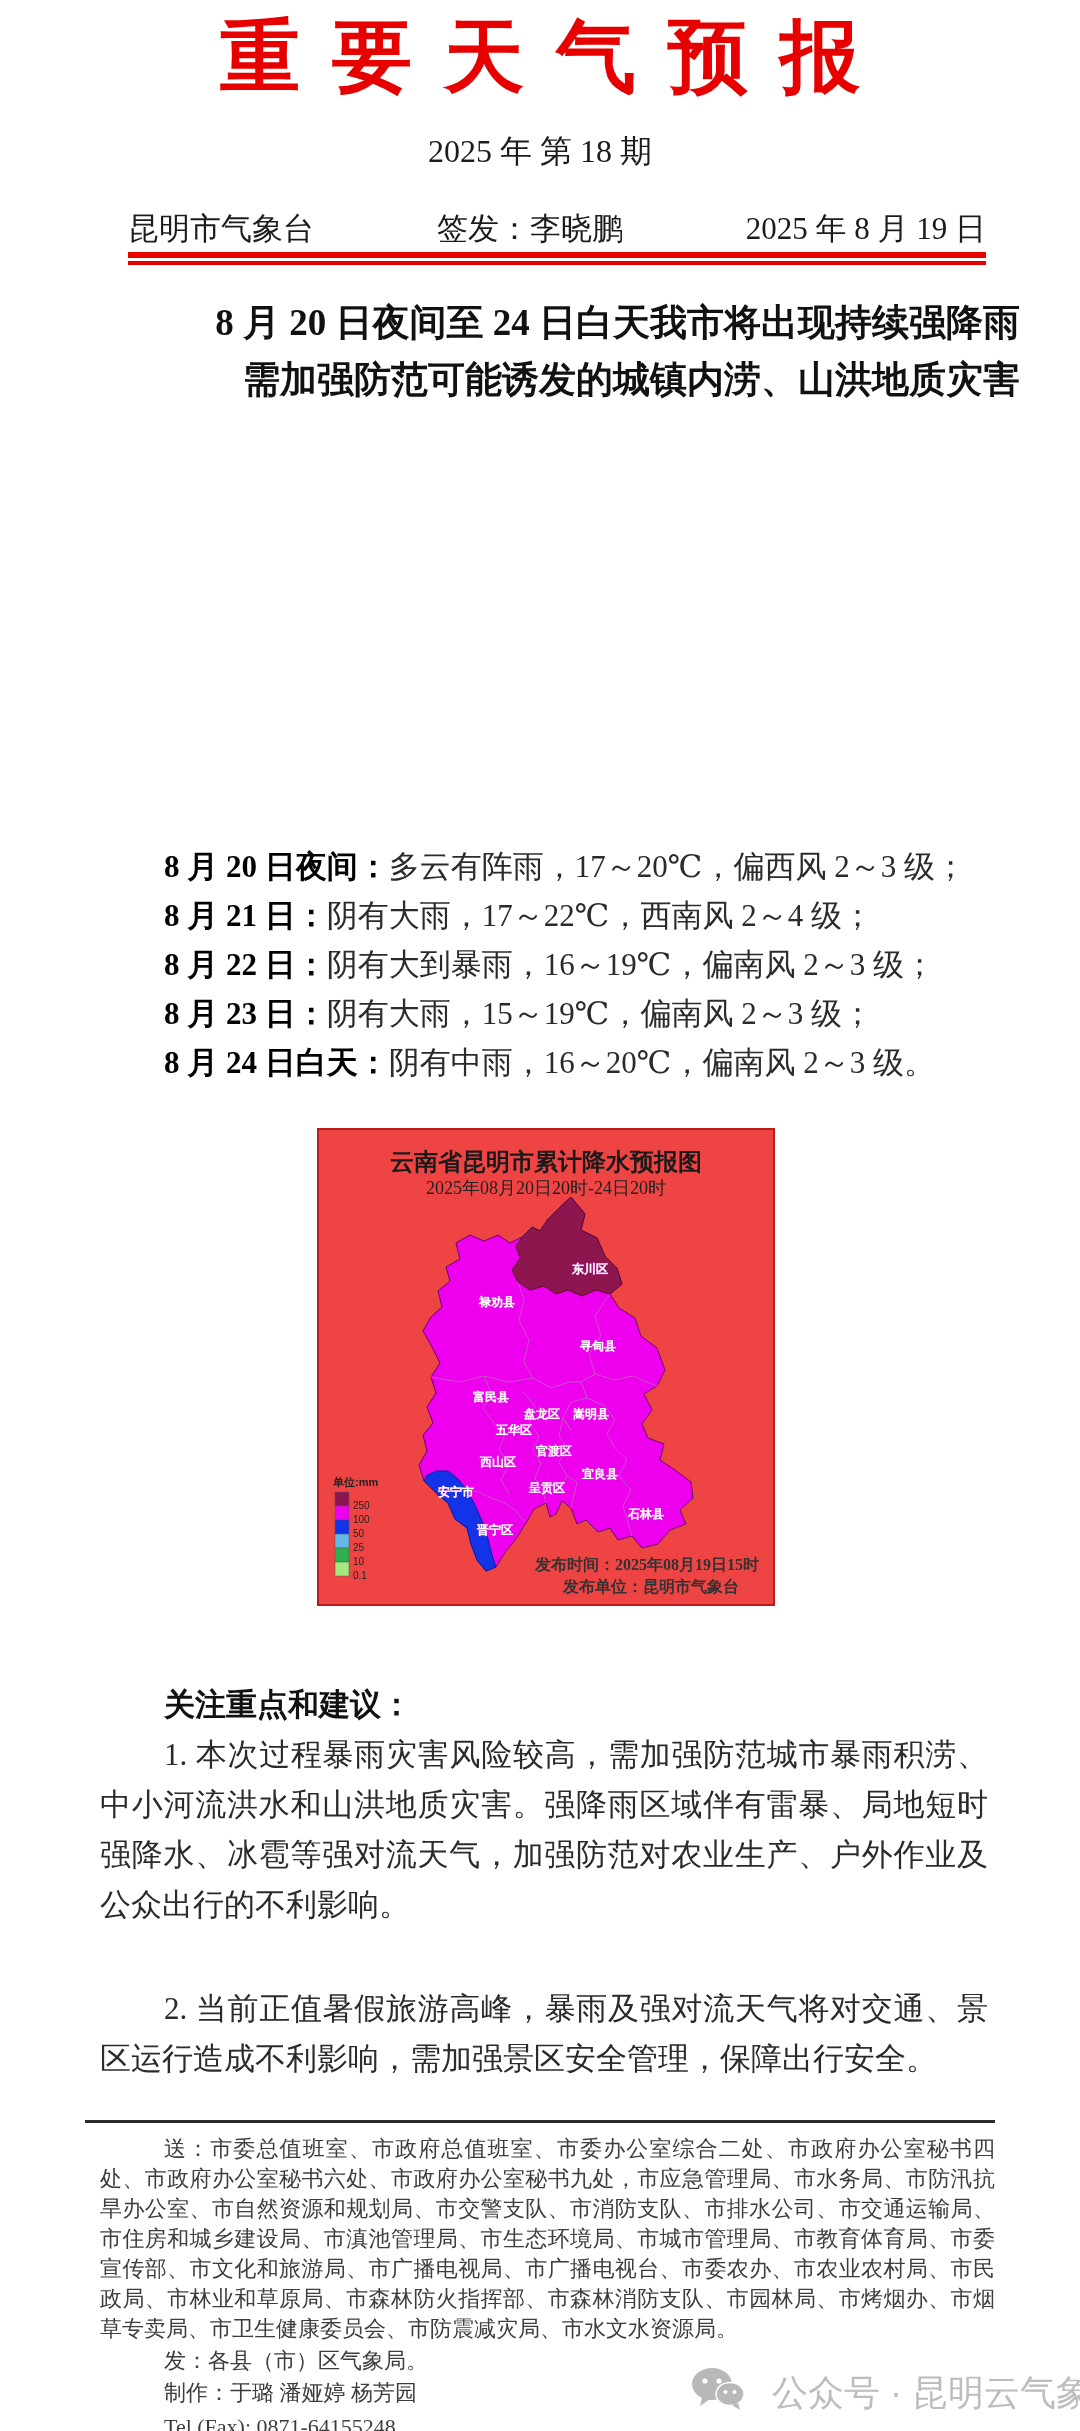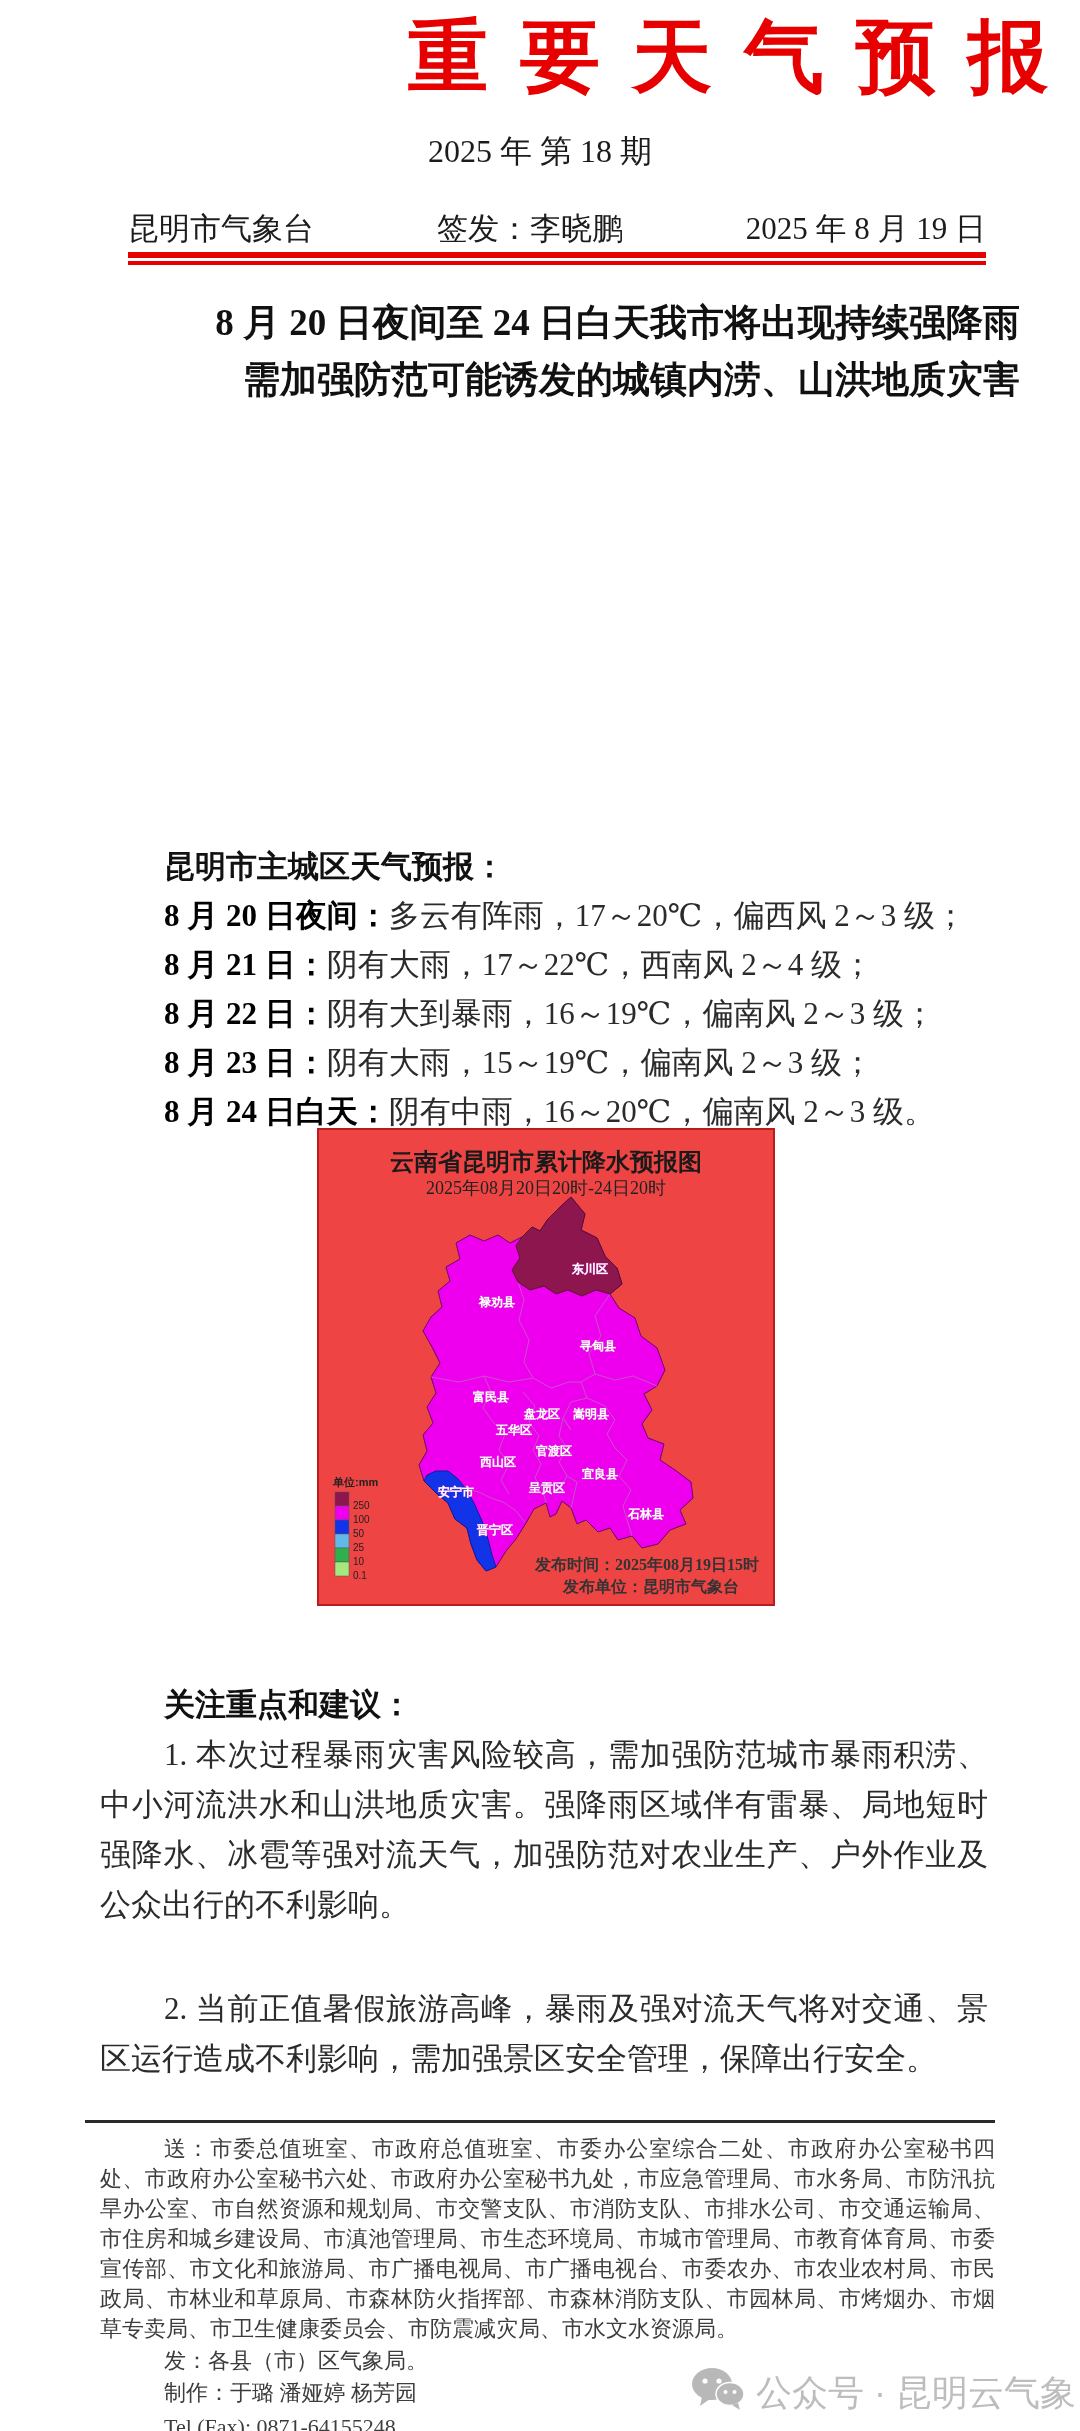--- a/index.html
+++ b/index.html
@@ -1,18 +1,18 @@
 <!DOCTYPE html>
 <html><head>
 <meta charset="utf-8">
 <style>
   html,body{margin:0;padding:0;background:#ffffff;}
   .page{position:relative;width:1080px;height:2431px;background:#ffffff;overflow:hidden;
         font-family:"Liberation Serif","DejaVu Serif",serif;color:#262626;}
-  .doc-title{position:absolute;top:4px;left:0;width:1080px;text-align:right;
+  .doc-title{position:absolute;top:4px;left:0;width:1080px;text-align:center;
         font-size:80px;font-weight:bold;color:#e60000;letter-spacing:0.40em;text-indent:0.40em;
         font-family:"Liberation Serif","DejaVu Serif",serif;}
   .issue-line{position:absolute;top:130px;left:0;width:1080px;text-align:center;font-size:32px;color:#1c1c1c;}
   .hdr-row{position:absolute;top:208px;left:128px;width:858px;display:flex;justify-content:space-between;
         font-size:31px;color:#1c1c1c;}
   .red-rule{position:absolute;top:252px;left:128px;width:858px;height:3px;
         border-top:6px solid #e60000;border-bottom:4px solid #e60000;}
   .headline{position:absolute;top:294px;left:60px;width:960px;text-align:right;
         font-size:37px;font-weight:bold;line-height:57px;color:#111;}
   .body-par{position:absolute;left:100px;width:888px;font-size:31px;line-height:54px;
@@ -35,21 +35,21 @@
   .map-caption{position:absolute;top:1612px;left:0;width:1080px;text-align:center;
         font-size:31px;font-weight:bold;color:#111;}
   .advice-title{position:absolute;top:1684px;left:164px;font-size:31px;font-weight:bold;color:#111;}
   .p-adv1{top:1730px;line-height:50px;}
   .p-adv2{top:1984px;line-height:50px;}
   .divider{position:absolute;top:2120px;left:85px;width:910px;border-top:3px solid #2a2a2a;}
   .footer{position:absolute;top:2134px;left:100px;width:895px;font-size:22px;line-height:30px;color:#3d3d3d;}
   .ft-send{text-align:justify;text-indent:64px;}
   .ft-line{padding-left:64px;margin-top:2px;}
   .ft-tel{padding-left:64px;margin-top:4px;font-family:"Liberation Serif","DejaVu Serif",serif;}
-  .watermark{position:absolute;top:2366px;left:690px;width:390px;display:flex;align-items:center;gap:10px;
+  .watermark{position:absolute;top:2366px;left:690px;width:390px;display:flex;align-items:center;gap:26px;
         color:#bdbdbd;font-size:36px;font-family:"Liberation Sans","DejaVu Sans",sans-serif;white-space:nowrap;}
 </style>
 </head>
 <body>
 
 <div class="page">
 
   <div class="doc-title">重要天气预报</div>
   <div class="issue-line">2025 年 第 18 期</div>
 
@@ -60,21 +60,20 @@
   </div>
   <div class="red-rule"></div>
 
   <div class="headline">
     <div>8 月 20 日夜间至 24 日白天我市将出现持续强降雨</div>
     <div>需加强防范可能诱发的城镇内涝、山洪地质灾害</div>
   </div>
 
 
   <div class="fc-block">
-    <div class="fc-title">昆明市主城区天气预报：</div>
     <div class="fc-item"><b>8 月 20 日夜间：</b><span>多云有阵雨，17～20℃，偏西风 2～3 级；</span></div>
     <div class="fc-item"><b>8 月 21 日：</b><span>阴有大雨，17～22℃，西南风 2～4 级；</span></div>
     <div class="fc-item"><b>8 月 22 日：</b><span>阴有大到暴雨，16～19℃，偏南风 2～3 级；</span></div>
     <div class="fc-item"><b>8 月 23 日：</b><span>阴有大雨，15～19℃，偏南风 2～3 级；</span></div>
     <div class="fc-item"><b>8 月 24 日白天：</b><span>阴有中雨，16～20℃，偏南风 2～3 级。</span></div>
   </div>
 
   <div class="map-box">
     <svg width="454" height="474" viewBox="0 0 454 474">
       <text class="map-title" x="227" y="40" text-anchor="middle">云南省昆明市累计降水预报图</text>

